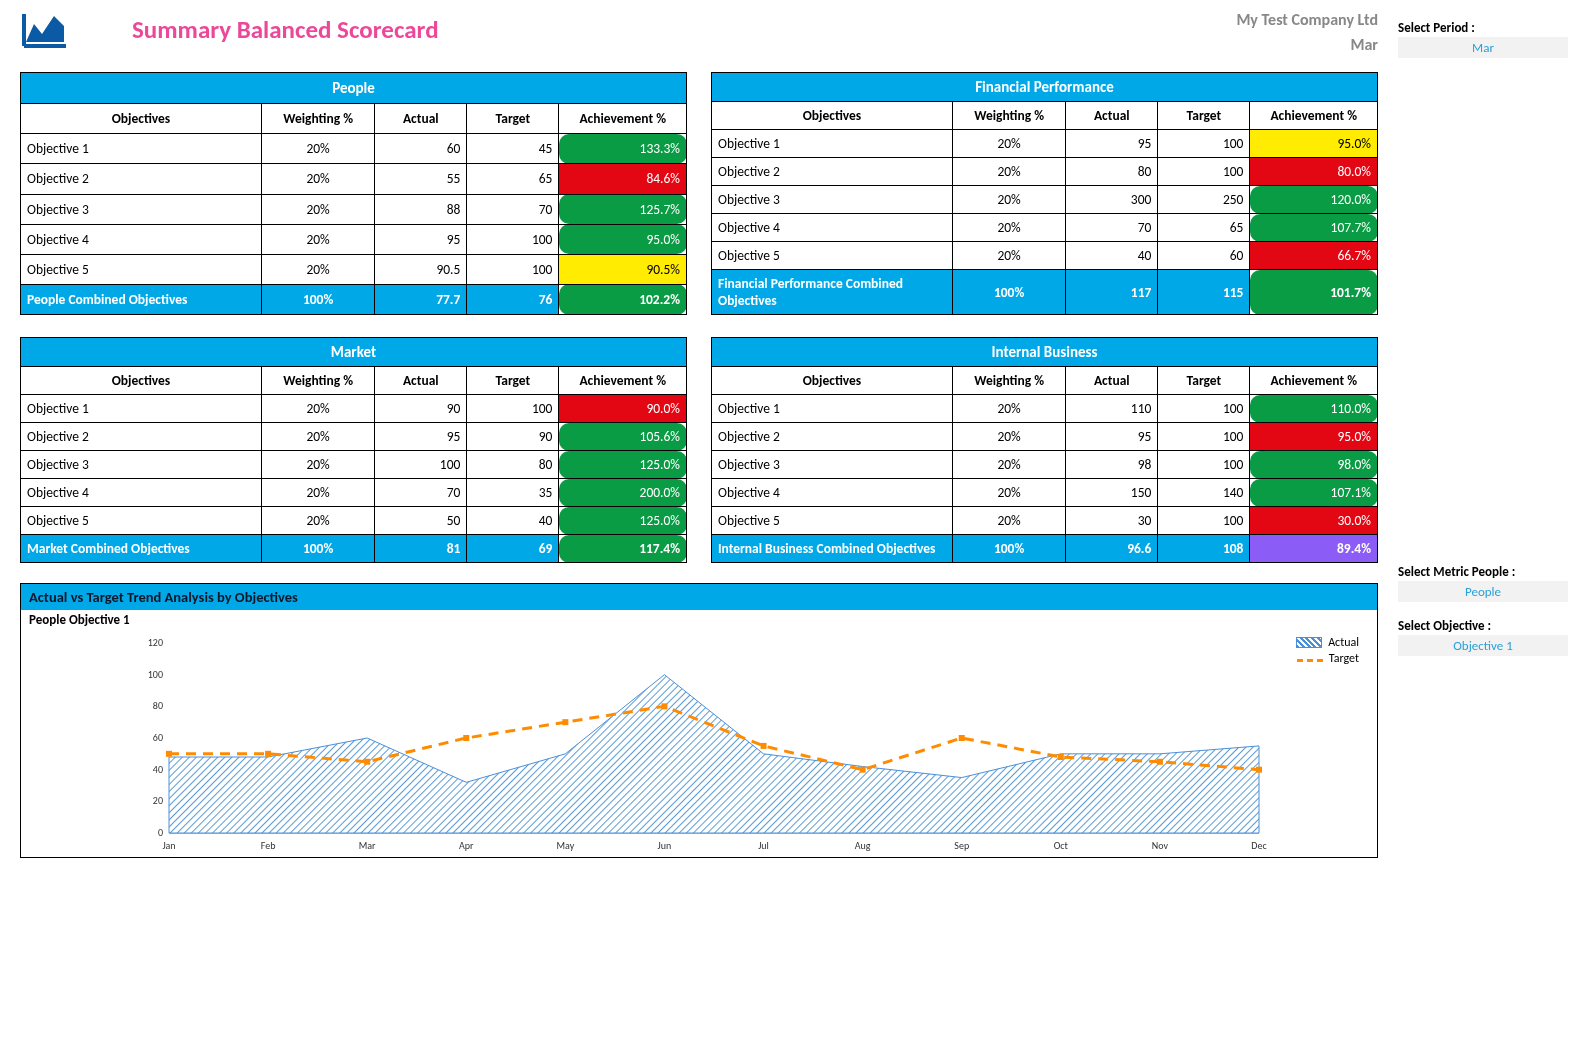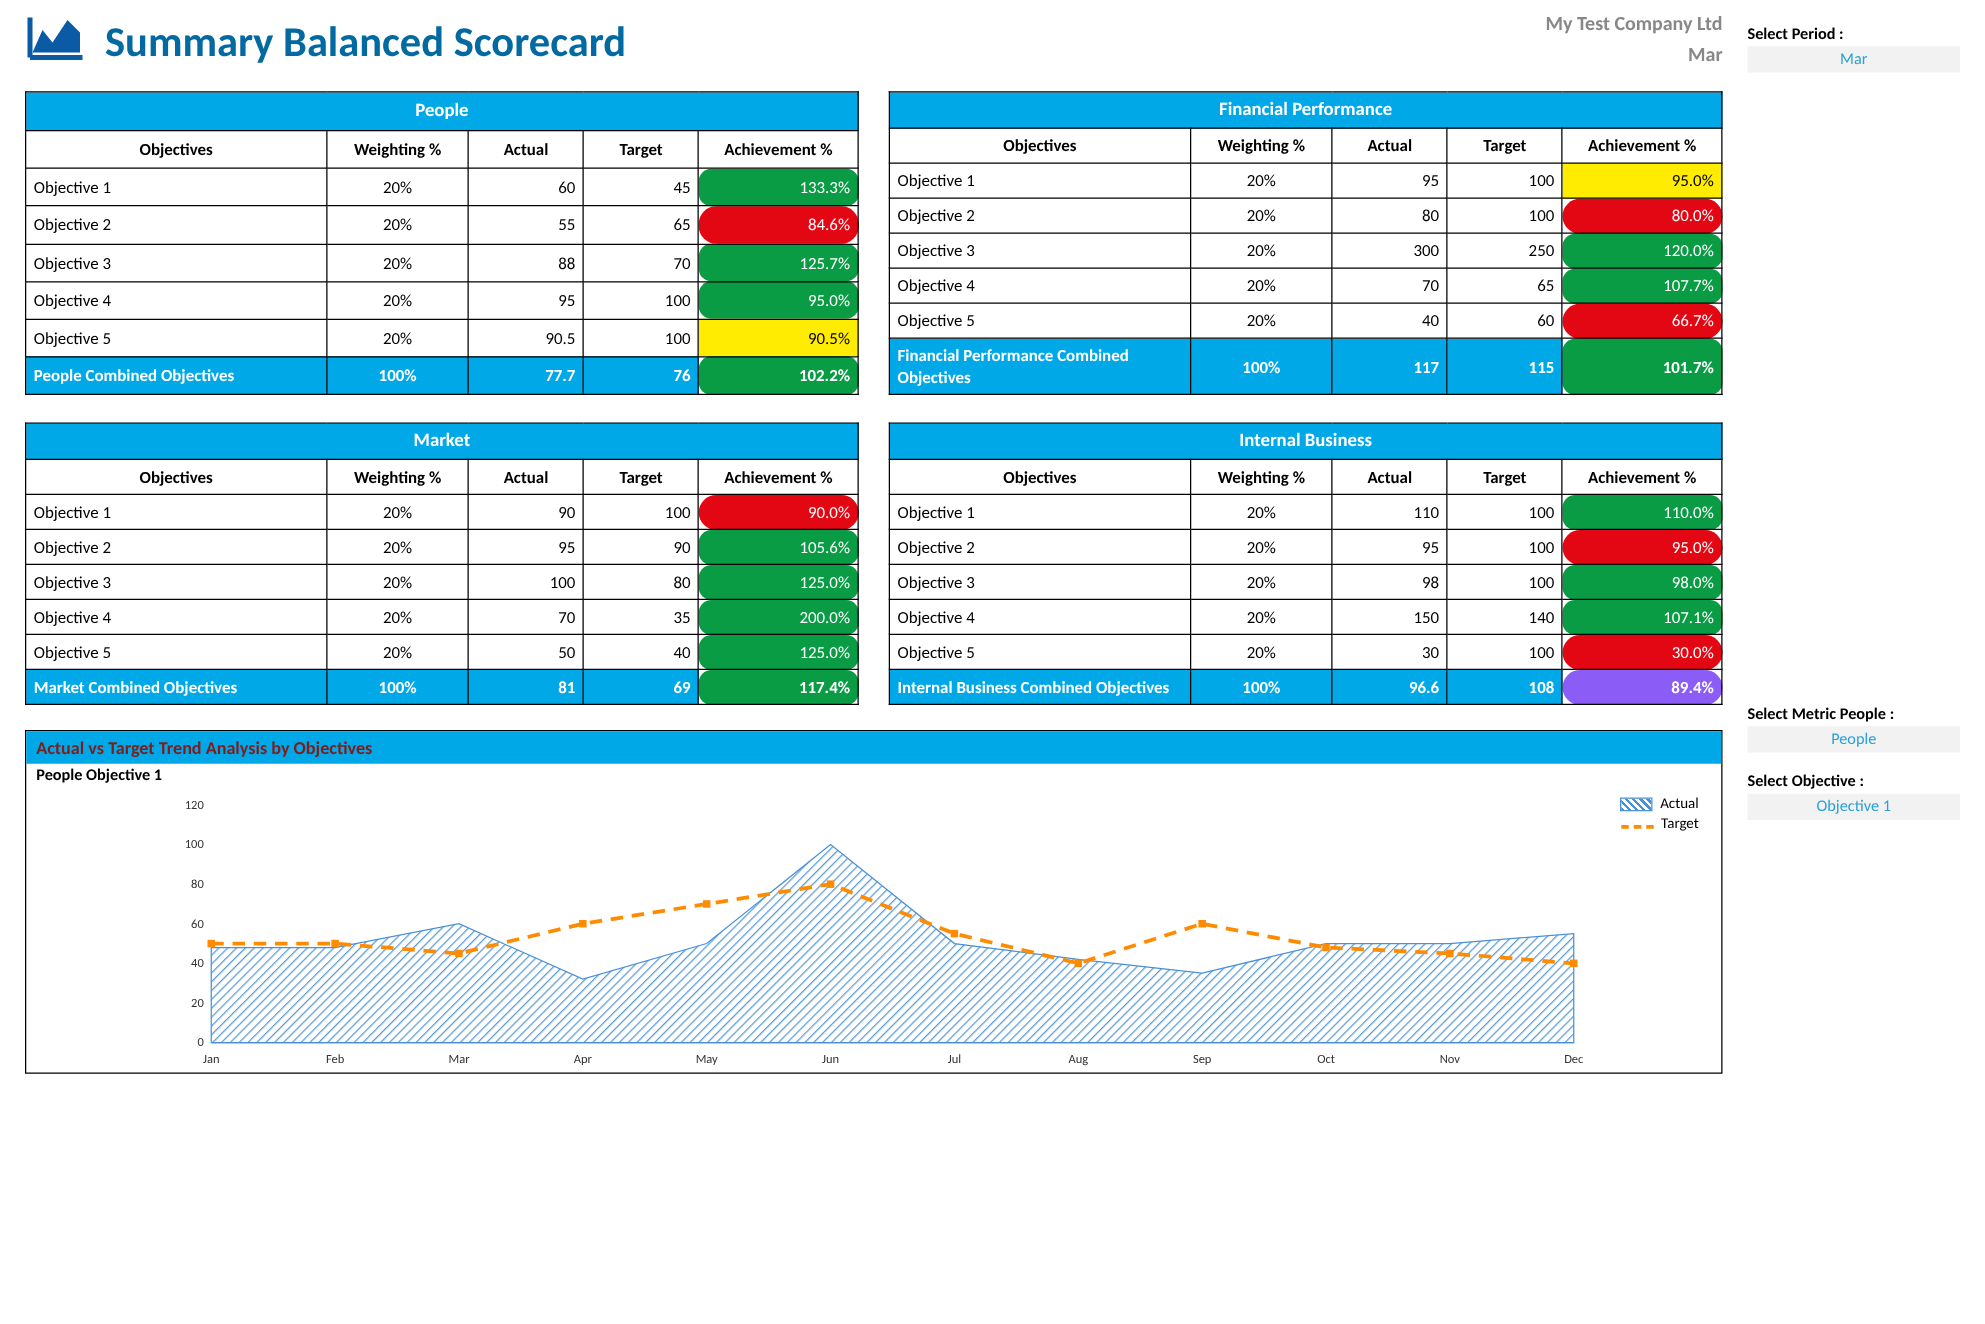--- a/index.html
+++ b/index.html
@@ -3,47 +3,47 @@
 <meta charset="utf-8">
 <style>
 * { box-sizing: border-box; margin: 0; padding: 0; font-family: Calibri, Arial, sans-serif; }
 body { background: #fff; padding: 10px 20px; font-size: 14px; }
 .wrap { display: flex; gap: 20px; }
 .main-col { flex: 1; }
 .side-col { width: 170px; padding-top: 10px; }
 .header { display: flex; align-items: flex-start; margin-bottom: 18px; }
 .logo { width: 48px; height: 40px; position: relative; margin-right: 16px; }
 .logo svg { width: 100%; height: 100%; }
-.title { font-size: 34px; font-weight: 700; color: #0369a1; margin-top: 4px; }
+.title { font-size: 25px; font-weight: 700; color: #ec4899; margin-top: 4px; margin-left: 48px; }
 .company-block { margin-left: auto; text-align: right; color: #888; font-weight: 700; }
 .company-block .comp { font-size: 16px; }
 .company-block .mon { font-size: 16px; margin-top: 6px; }
 .grid2 { display: grid; grid-template-columns: 1fr 1fr; gap: 22px 24px; margin-bottom: 20px; }
 table.sc { border-collapse: collapse; width: 100%; font-size: 13.5px; }
 table.sc th, table.sc td { border: 1px solid #000; }
 .banner td { background: #00a8e8; color: #fff; font-weight: 700; text-align: center; padding: 3px 0; font-size: 15px; }
 .hdr th { background: #fff; font-weight: 700; text-align: center; padding: 5px 4px; }
 .objcol { width: 34%; text-align: left; padding-left: 6px; }
 .wcol { width: 16%; text-align: center; }
 .ncol { width: 13%; text-align: right; padding-right: 10px; }
 .achcol { width: 18%; text-align: center; }
 table.sc tbody td { padding: 5px 6px; }
 .td-obj { text-align: left; }
 .td-w { text-align: center; }
 .td-n { text-align: right; padding-right: 12px; }
 .td-ach { text-align: right; padding-right: 14px; color: #fff; font-weight: 500; }
 .g { background: #0a9c45; border-radius: 10px; }
-.r { background: #e30613; border-radius: 14px; }
+.r { background: #e30613; }
 .y { background: #ffec00; color: #000 !important; }
 .foot td { background: #00a8e8; color: #fff; font-weight: 600; padding: 7px 6px; }
 .foot .td-obj { font-weight: 700; }
 .foot .td-ach.g { background: #0a9c45; }
 .foot .td-ach.r { background: #8b5cf6; }
 .chart-box { border: 1px solid #000; }
-.chart-title { background: #00a8e8; color: #7f1d1d; font-weight: 700; padding: 4px 8px; font-size: 14.5px; }
+.chart-title { background: #00a8e8; color: #0f172a; font-weight: 700; padding: 4px 8px; font-size: 14.5px; }
 .chart-sub { padding: 2px 8px 0; font-weight: 700; font-size: 13px; }
 .chart-area { position: relative; padding: 6px 10px 4px 10px; }
 .legend { position: absolute; right: 18px; top: 8px; font-size: 12px; }
 .legend .row { display: flex; align-items: center; gap: 6px; margin-bottom: 2px; justify-content: flex-end; }
 .legend .sw { width: 26px; height: 11px; }
 .legend .sw.actual { background: repeating-linear-gradient(45deg, #4a90d9 0 2px, #fff 2px 4px); border: 1px solid #4a90d9; }
 .legend .sw.target { border-top: 3px dashed #ff8c00; height: 0; margin-top: 4px; }
 svg.plot { width: 100%; height: 220px; display: block; }
 .side-label { font-weight: 700; text-align: left; font-size: 13px; margin-bottom: 2px; }
 .side-val { background: #f2f2f2; color: #2aa0d8; text-align: center; padding: 3px 0; font-size: 13px; margin-bottom: 16px; cursor: pointer; }

